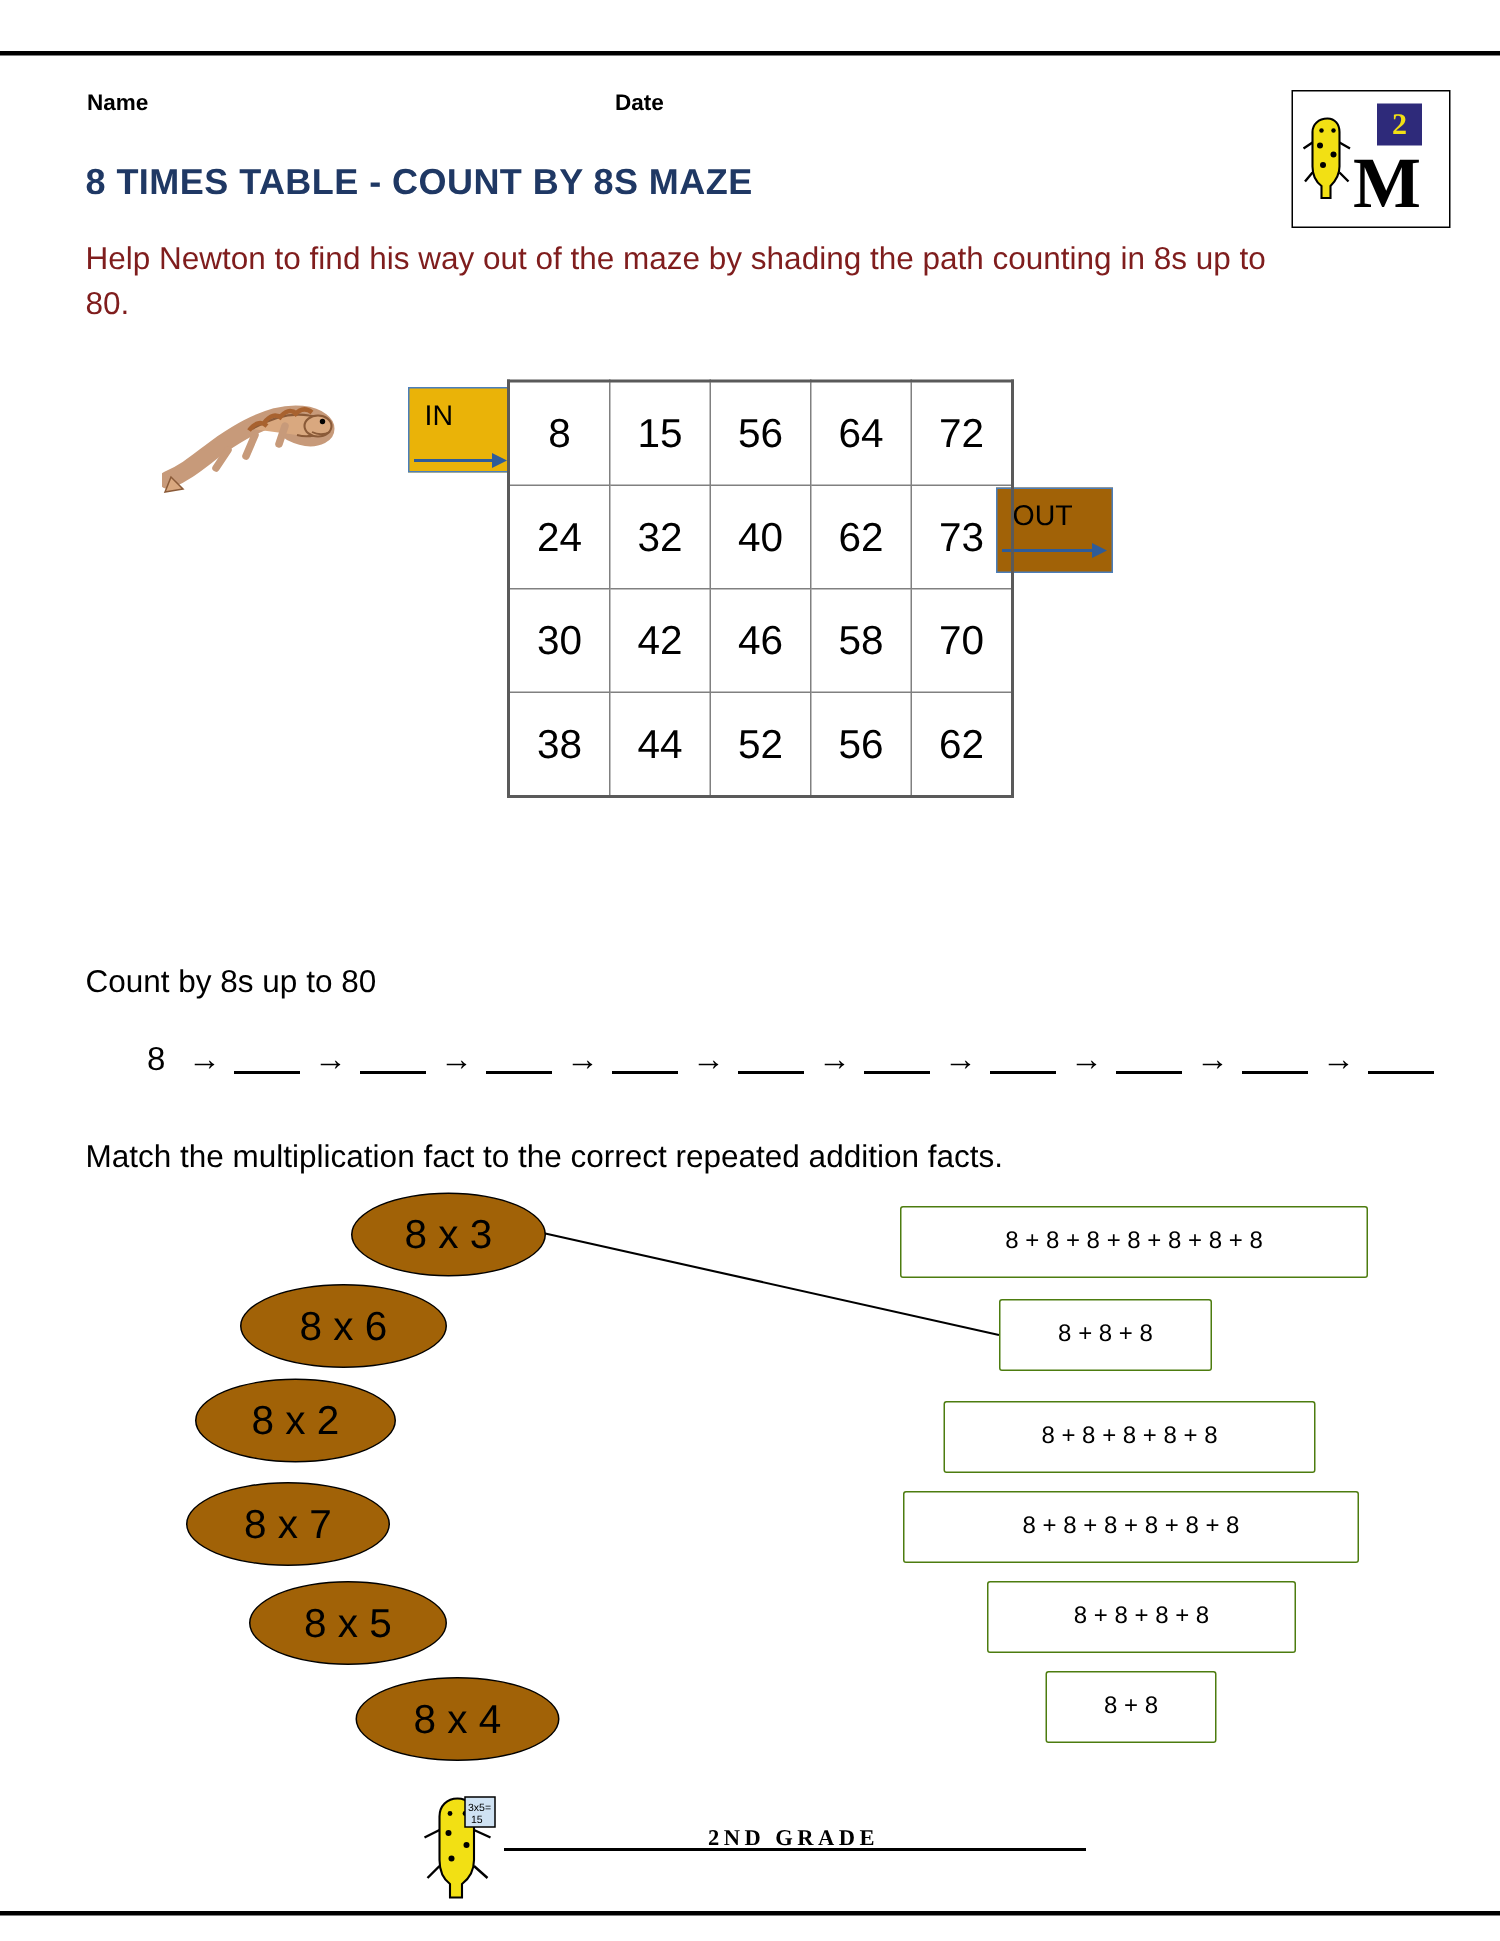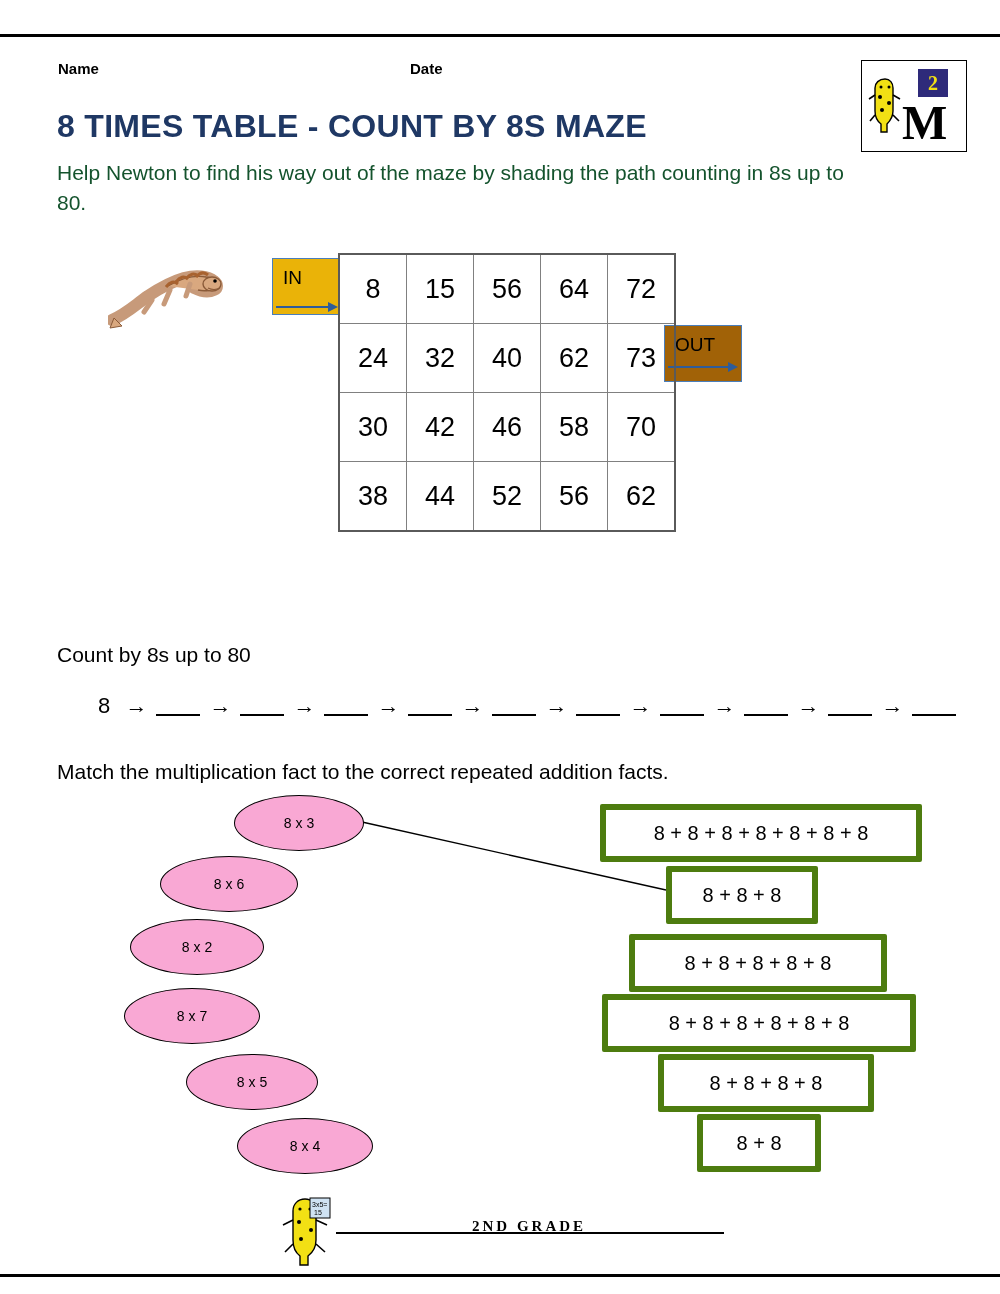--- a/index.html
+++ b/index.html
@@ -78,32 +78,32 @@
     left: 40px; top: 34px;
     font-size: 48px;
     font-weight: bold;
     font-family: "Liberation Serif", serif;
     letter-spacing: -4px;
   }
   h1.title {
     position: absolute;
     left: 57px; top: 108px;
     margin: 0;
-    font-size: 32px;
+    font-size: 24px;
     font-weight: bold;
     color: #1f3864;
     letter-spacing: 0.3px;
   }
   .intro {
     position: absolute;
     left: 57px; top: 158px;
     width: 800px;
     font-size: 21px;
     line-height: 1.45;
-    color: #14532d;
+    color: #7f1d1d;
   }
   
   .newton {
     position: absolute;
     left: 108px; top: 248px;
     width: 130px; height: 90px;
   }
   
   .in-tab {
     position: absolute;
@@ -184,33 +184,33 @@
   .match-line {
     position: absolute;
     left: 57px; top: 760px;
     font-size: 21px;
   }
   
   .ellipse {
     position: absolute;
     border: 1px solid #000000;
     border-radius: 50%;
-    background: #f9a8d4;
+    background: #a16207;
     text-align: center;
-    font-size: 14px;
+    font-size: 27px;
     color: #000000;
   }
   .ellipse span { display: block; }
   
   .addbox {
     position: absolute;
-    border: 6px solid #4d7c0f;
+    border: 1px solid #4d7c0f;
     background: #ffffff;
     text-align: center;
-    font-size: 20px;
+    font-size: 16px;
     color: #000000;
     border-radius: 2px;
     white-space: nowrap;
   }
   
   .footer-sal {
     position: absolute;
     left: 278px; top: 1196px;
     width: 54px; height: 72px;
   }
@@ -349,21 +349,21 @@
       </div>
       <div class="ellipse" style="left: 160px; top: 856px; width: 136px; height: 54px; line-height: 54px;">
         <span style="line-height: 54px;">8 x 6</span>
       </div>
       <div class="ellipse" style="left: 130px; top: 919px; width: 132px; height: 54px; line-height: 54px;">
         <span style="line-height: 54px;">8 x 2</span>
       </div>
       <div class="ellipse" style="left: 124px; top: 988px; width: 134px; height: 54px; line-height: 54px;">
         <span style="line-height: 54px;">8 x 7</span>
       </div>
-      <div class="ellipse" style="left: 186px; top: 1054px; width: 130px; height: 54px; line-height: 54px;">
+      <div class="ellipse" style="left: 166px; top: 1054px; width: 130px; height: 54px; line-height: 54px;">
         <span style="line-height: 54px;">8 x 5</span>
       </div>
       <div class="ellipse" style="left: 237px; top: 1118px; width: 134px; height: 54px; line-height: 54px;">
         <span style="line-height: 54px;">8 x 4</span>
       </div>
     </div>
   <div id="sums-container">
       <div class="addbox" style="left: 600px; top: 804px; width: 310px; height: 46px; line-height: 46px;"><span>8 + 8 + 8 + 8 + 8 + 8 + 8</span></div>
       <div class="addbox" style="left: 666px; top: 866px; width: 140px; height: 46px; line-height: 46px;"><span>8 + 8 + 8</span></div>
       <div class="addbox" style="left: 629px; top: 934px; width: 246px; height: 46px; line-height: 46px;"><span>8 + 8 + 8 + 8 + 8</span></div>

